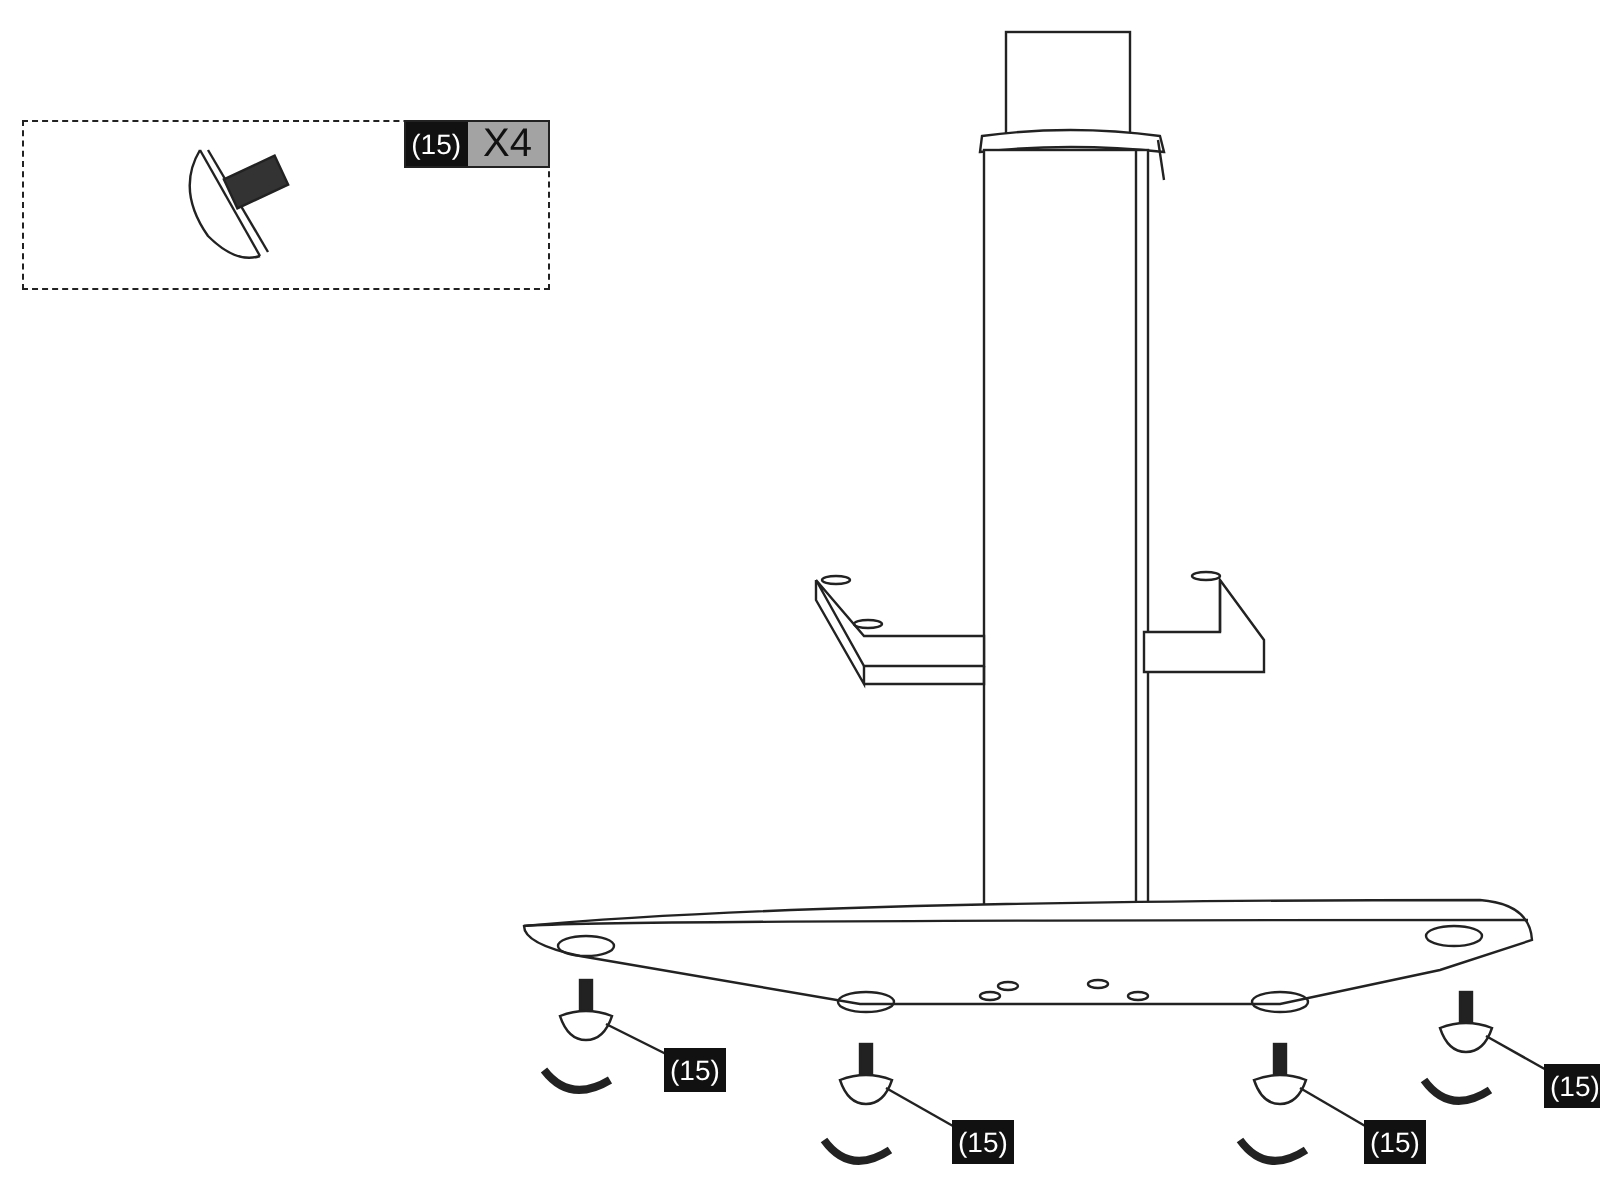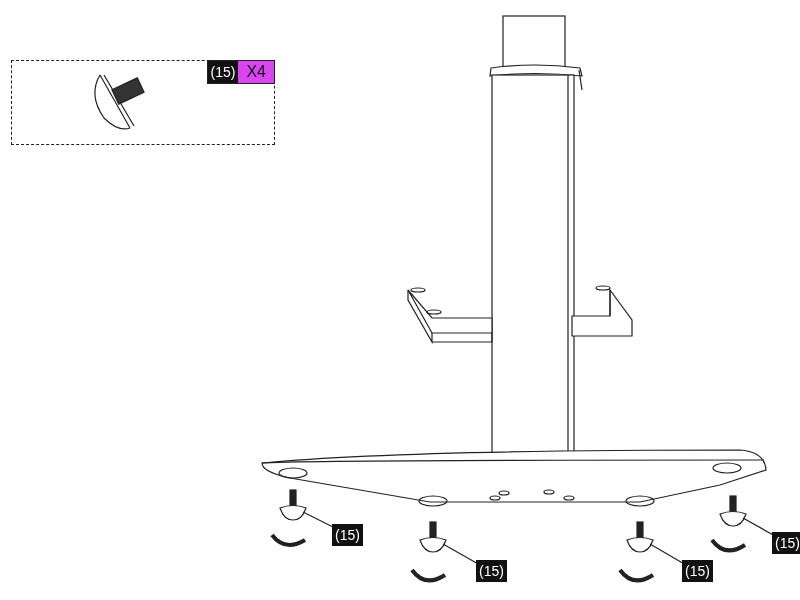--- a/index.html
+++ b/index.html
@@ -1,20 +1,20 @@
 <!DOCTYPE html>
 <html><head>
   <meta charset="utf-8">
   <style>
     html, body { margin:0; padding:0; background:#ffffff; }
     body { width:800px; height:600px; position:relative; overflow:hidden; font-family:"Liberation Sans", sans-serif; }
     .parts-box { position:absolute; left:11px; top:60px; width:264px; height:85px; border:1.5px dashed #222; box-sizing:border-box; }
     .qty-tag { position:absolute; right:-1px; top:-1px; display:flex; height:22px; border:1px solid #222; }
     .part-id { background:#111; color:#fff; font-size:14px; padding:0 3px; line-height:22px; }
-    .qty { color:#111; font-size:16px; padding:0 8px; line-height:22px; background:#d946ef; }
+    .qty { color:#111; font-size:20px; padding:0 8px; line-height:22px; background:#a3a3a3; }
     .callout { position:absolute; background:#111; color:#fff; font-size:14px; line-height:22px; padding:0 3px; }
     svg { position:absolute; left:0; top:0; }
   </style>
 </head>
 <body>
 
 <div class="parts-box">
   <div class="qty-tag">
     <span class="part-id">(15)</span>
     <span class="qty">X4</span>

